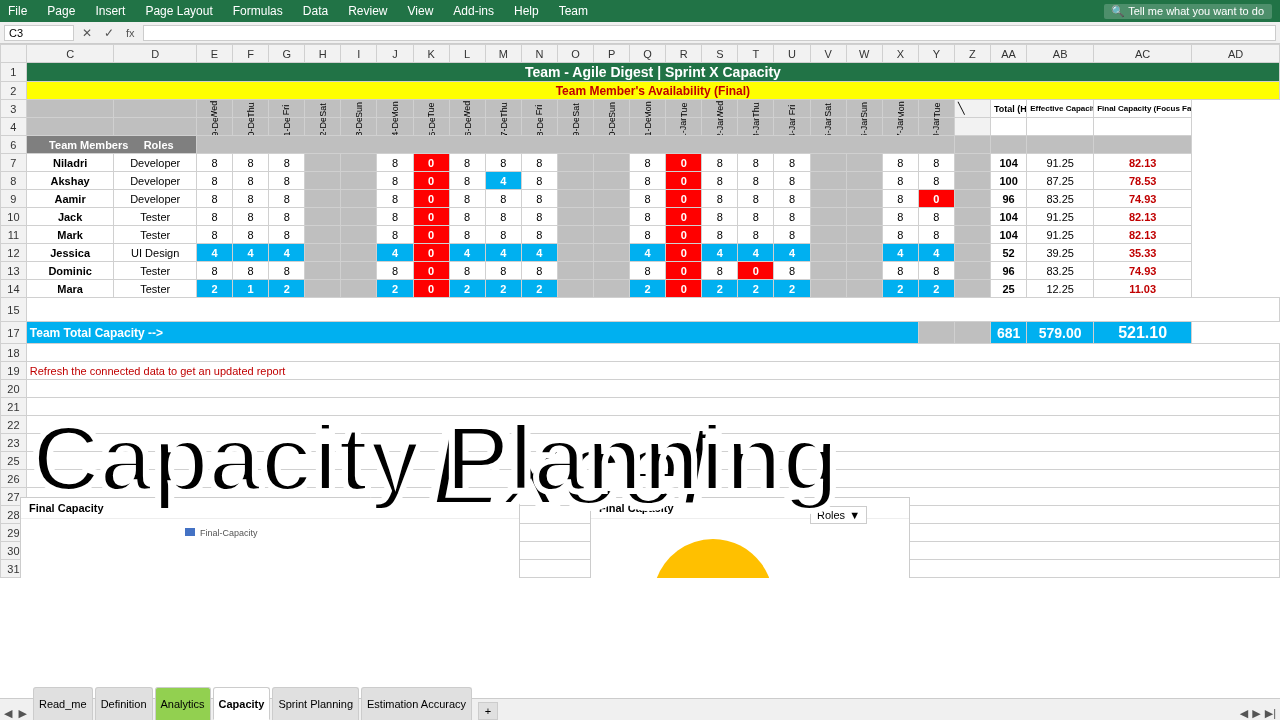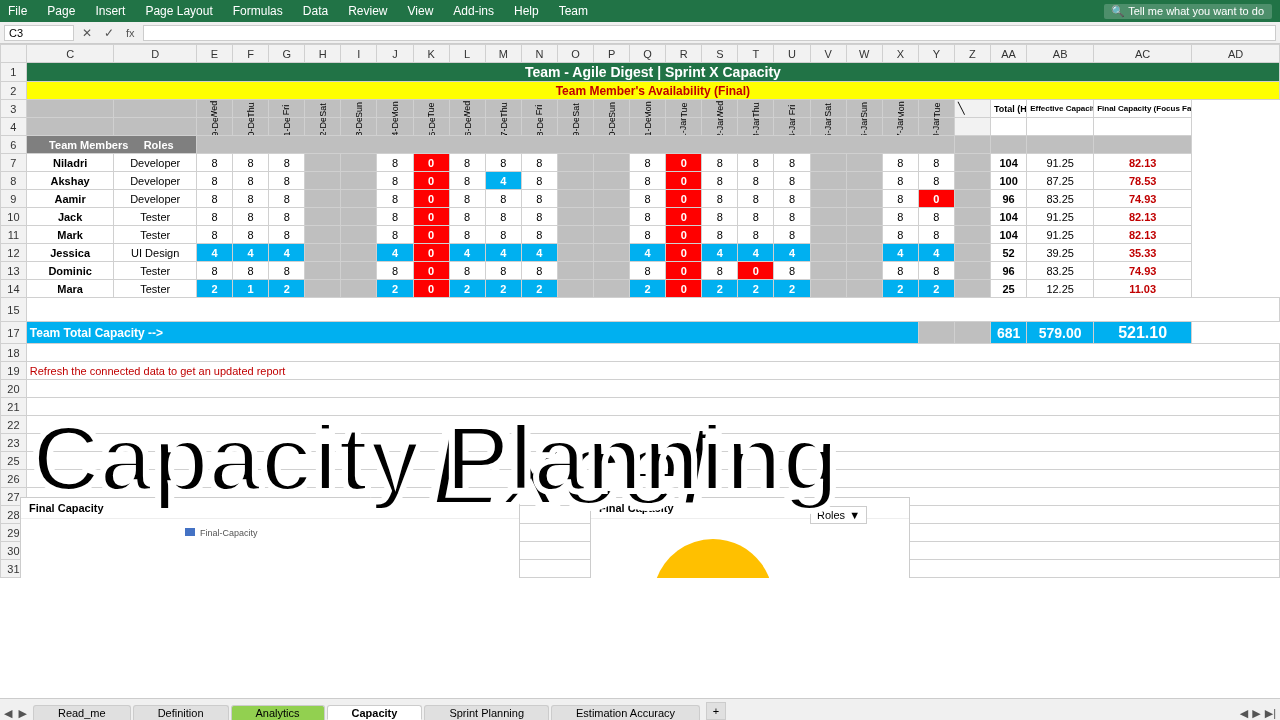--- a/index.html
+++ b/index.html
@@ -152,27 +152,27 @@
       width: 100%;
       height: 22px;
       background: #f0f0f0;
       border-top: 1px solid #ccc;
       display: flex;
       align-items: flex-end;
       padding: 0 4px;
       gap: 2px;
     }
     .sheet-tab {
-      padding: 2px 24px;
+      padding: 2px 5px;
       background: #e0e0e0;
       border: 1px solid #ccc;
       border-bottom: none;
       cursor: pointer;
       font-size: 11px;
-      height: 15px;
+      height: 33px;
       display: flex;
       align-items: center;
       border-radius: 3px 3px 0 0;
     }
     .sheet-tab.active {
       background: white;
       border-bottom: 1px solid white;
       font-weight: bold;
     }
     .sheet-tab-green {

